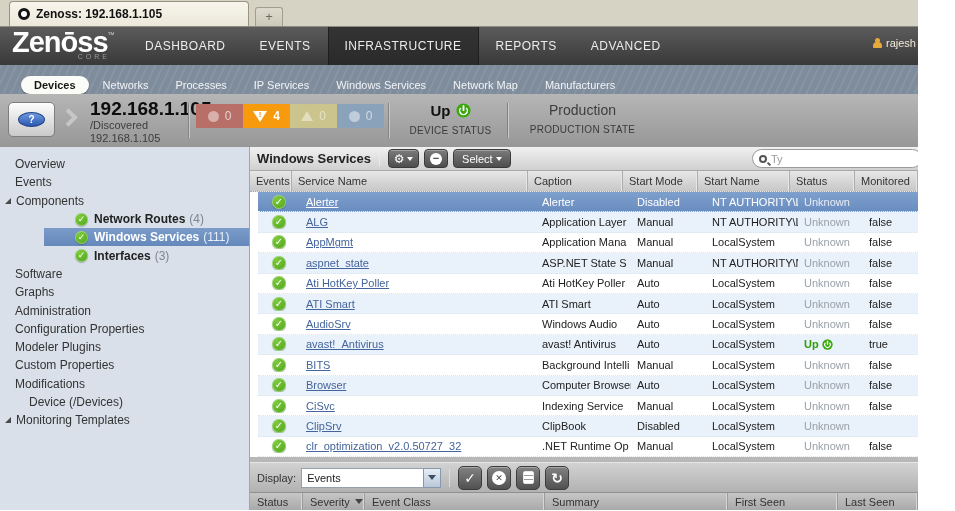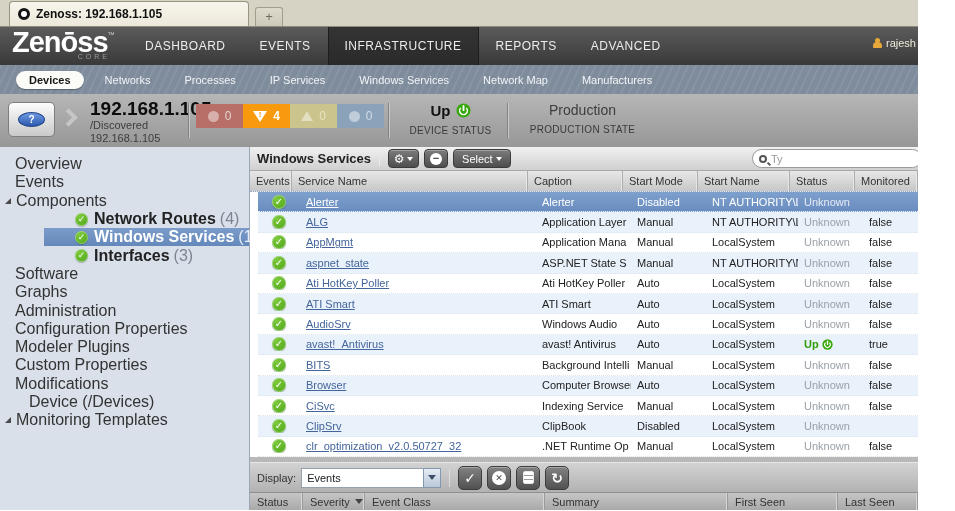--- a/index.html
+++ b/index.html
@@ -27,21 +27,21 @@
   .nav-item { display:flex; align-items:center; padding:0 17px; color:#ececec; font-size:12px; letter-spacing:.5px; cursor:pointer; }
   .nav-item.active { background:linear-gradient(#343434,#2a2a2a); box-shadow:inset 1px 0 0 #1e1e1e, inset -1px 0 0 #1e1e1e; }
   .user { position:absolute; right:2px; top:10px; display:flex; align-items:center; gap:4px; color:#f0e9d8; font-size:11px; }
   .user-icon { width:9px; height:10px; position:relative; }
   .user-icon::before { content:""; position:absolute; left:2px; top:0; width:5px; height:5px; background:#e8a93c; border-radius:50%; }
   .user-icon::after { content:""; position:absolute; left:0; top:4px; width:9px; height:6px; background:#e8a93c; border-radius:4px 4px 1px 1px; }
 
   
   .subnav { height:29px; background:#7e8c9c;
             background-image:repeating-linear-gradient(115deg, rgba(255,255,255,.07) 0 2px, rgba(0,0,0,0) 2px 7px);
-            display:flex; align-items:center; gap:8px; padding-left:16px; }
+            display:flex; align-items:flex-end; gap:1px; padding-left:21px; }
   .pill { color:#f2f4f6; font-size:11px; padding:3px 13px; cursor:pointer; white-space:nowrap; }
   .pill.active { background:#fbfbf8; color:#161616; font-weight:bold; border-radius:9px; box-shadow:0 1px 1px rgba(0,0,0,.3); }
 
   
   .devheader { position:relative; height:53px; background:linear-gradient(#b6b6b6,#979797); }
   .devicon { position:absolute; left:8px; top:8px; width:47px; height:35px;
              background:linear-gradient(#fdfdfd,#c9c9c9); border:1px solid #7e7e7e; border-radius:5px;
              display:flex; align-items:center; justify-content:center; }
   .devicon-oval { width:27px; height:15px; background:linear-gradient(#6f9ae0,#2c59b0); border:1px solid #1f4186;
                   border-radius:50%; color:#fff; font-size:10px; font-weight:bold; text-align:center; line-height:13px; }
@@ -65,21 +65,21 @@
   .err-ico::after { content:"!"; position:absolute; left:0; top:-1px; width:14px; text-align:center;
                     color:#f7930e; font-size:8px; font-weight:bold; }
   .stat-block { position:absolute; left:398px; top:8px; width:105px; text-align:center; }
   .stat-line1 { display:flex; align-items:center; justify-content:center; gap:5px; font-size:15px; font-weight:bold; color:#111; }
   .stat-line2 { font-size:10px; color:#3a3a3a; margin-top:6px; letter-spacing:.3px; }
   .prod-block { position:absolute; left:515px; top:8px; width:135px; text-align:center; }
   .prod-line1 { font-size:14px; color:#3d3d3d; }
 
   
   .bodyrow { display:flex; height:363px; }
-  .sidebar { width:250px; flex:none; background:#d9e0ea; border-right:1px solid #9aa6b6; padding-top:8px; font-size:16px; color:#333; }
+  .sidebar { width:250px; flex:none; background:#d9e0ea; border-right:1px solid #9aa6b6; padding-top:8px; font-size:12px; color:#333; }
   .si { height:18.3px; display:flex; align-items:center; padding-left:15px; cursor:pointer; white-space:nowrap; }
   .si .tri { width:0; height:0; border-bottom:6px solid #4a4a4a; border-left:6px solid transparent; margin:0 5px 0 -10px; }
   .si.comp { padding-left:31px;margin-left:44px; }
   .si.child { padding-left:29px; }
   .si-bold { font-weight:bold; color:#222; }
   .si-count { color:#7d8591; margin-left:4px; }
   .si.selected { background:linear-gradient(#7b9cca,#6488ba); color:#fff; }
   .si.selected .si-bold { color:#fff; }
   .si.selected .si-count { color:#e8eef7; }
   .ok { flex:none; border-radius:50%; background:radial-gradient(circle at 35% 30%, #7ecb3c, #48a214); 

